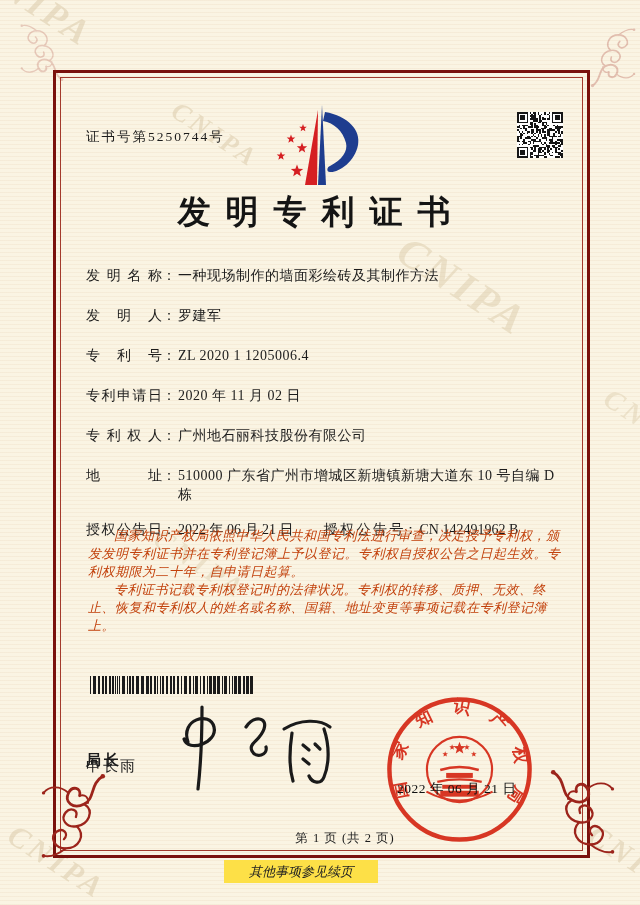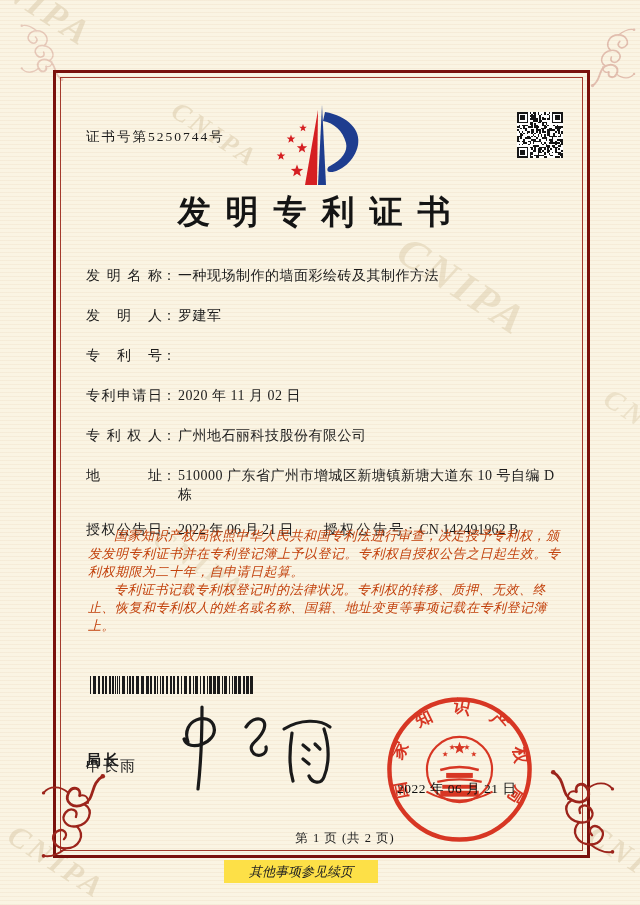--- a/index.html
+++ b/index.html
@@ -463,20 +463,21 @@
       <span class="f-value">一种现场制作的墙面彩绘砖及其制作方法</span>
     </div>
     <div class="field-row">
       <span class="f-label">发明人</span>
       <span class="f-colon">：</span>
       <span class="f-value">罗建军</span>
     </div>
     <div class="field-row">
       <span class="f-label">专利号</span>
       <span class="f-colon">：</span>
+      <span class="f-value">ZL 2020 1 1205006.4</span>
     </div>
     <div class="field-row">
       <span class="f-label">专利申请日</span>
       <span class="f-colon">：</span>
       <span class="f-value">2020 年 11 月 02 日</span>
     </div>
     <div class="field-row">
       <span class="f-label">专利权人</span>
       <span class="f-colon">：</span>
       <span class="f-value">广州地石丽科技股份有限公司</span>

